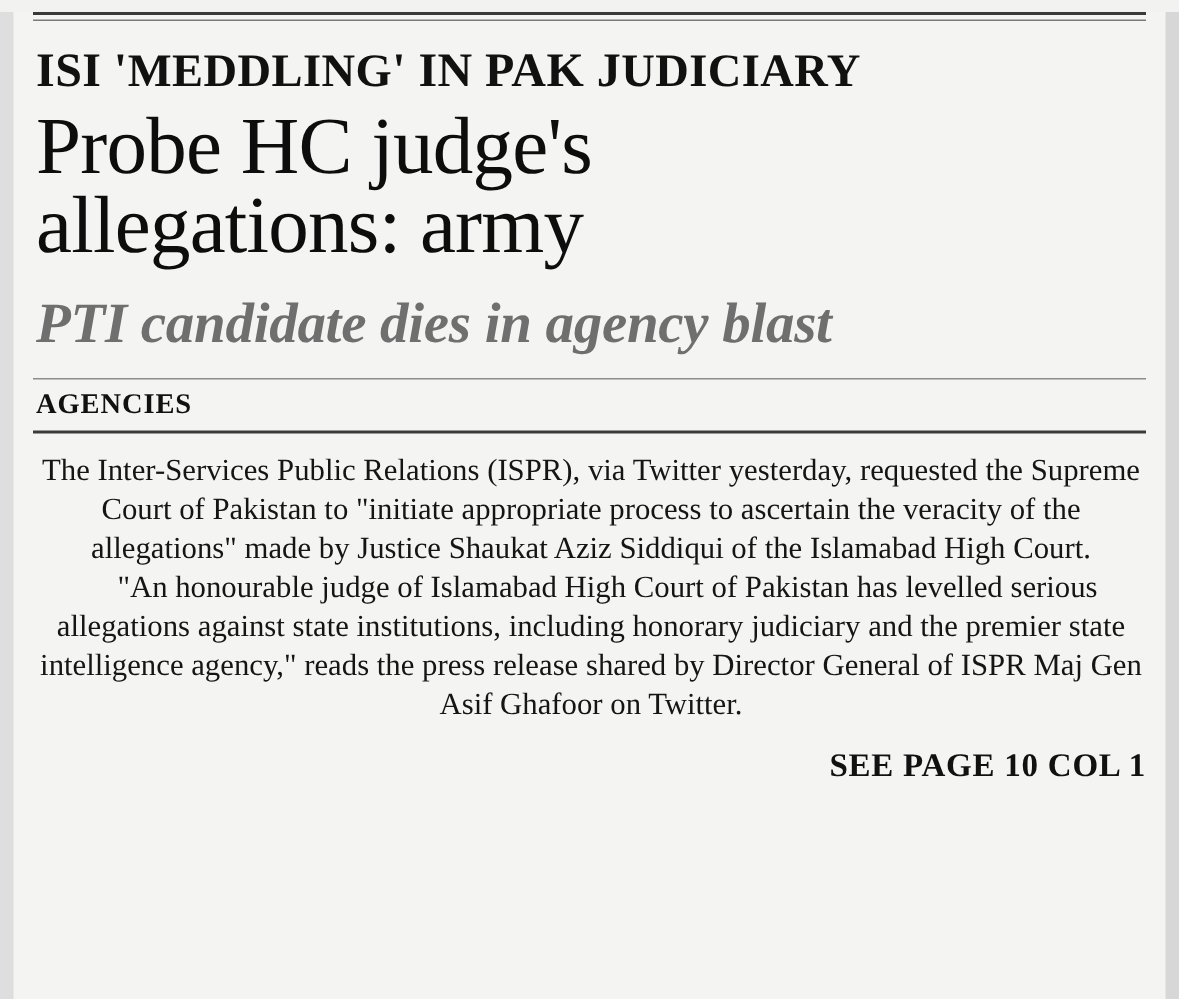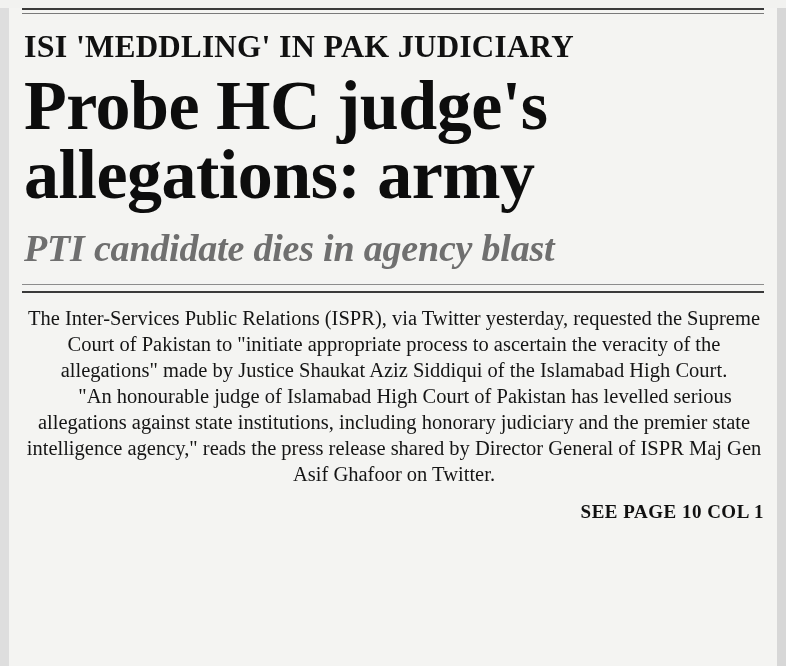--- a/index.html
+++ b/index.html
@@ -39,22 +39,22 @@
     letter-spacing: 0.3px;
     margin: 14px 0 2px 2px;
     color: #111;
     white-space: nowrap;
   }
   .kicker .sc {
     font-size: 31px;
   }
   .headline {
     font-family: "Liberation Serif", serif;
-    font-size: 70px;
-    font-weight: 700;
+    font-size: 54px;
+    font-weight: 400;
     line-height: 0.99;
     letter-spacing: -0.5px;
     margin: 6px 0 0 2px;
     color: #0d0d0d;
   }
   .headline .line2 {
     display: block;
   }
   .subhead {
     font-family: "Liberation Serif", serif;
@@ -92,21 +92,21 @@
     color: #151515;
   }
   .body-text p {
     margin: 0;
   }
   .body-text p + p {
     text-indent: 22px;
   }
   .seepage {
     font-family: "Liberation Serif", serif;
-    font-size: 19px;
+    font-size: 22px;
     font-weight: 700;
     letter-spacing: 0.5px;
     text-align: right;
     margin-top: 14px;
     color: #111;
   }
   .edge-left, .edge-right {
     position: absolute;
     top: 0;
     width: 9px;
@@ -132,20 +132,23 @@
 
   <h1 class="headline">
     <span>Probe HC judge's</span>
     <span class="line2">allegations: army</span>
   </h1>
 
   <div class="subhead">PTI candidate dies in agency blast</div>
 
   <div class="rule-mid"></div>
 
+  <div class="byline">
+    <span>AGENCIES</span>
+  </div>
 
   <div class="rule-below-byline"></div>
 
   <div class="body-text">
     <p>The Inter-Services Public Relations (ISPR), via Twitter yesterday, requested the Supreme Court of Pakistan to "initiate appropriate process to ascertain the veracity of the allegations" made by Justice Shaukat Aziz Siddiqui of the Islamabad High Court.</p>
     <p>"An honourable judge of Islamabad High Court of Pakistan has levelled serious allegations against state institutions, including honorary judiciary and the premier state intelligence agency," reads the press release shared by Director General of ISPR Maj Gen Asif Ghafoor on Twitter.</p>
   </div>
 
   <div class="seepage">SEE PAGE 10 COL 1</div>
 </div>

